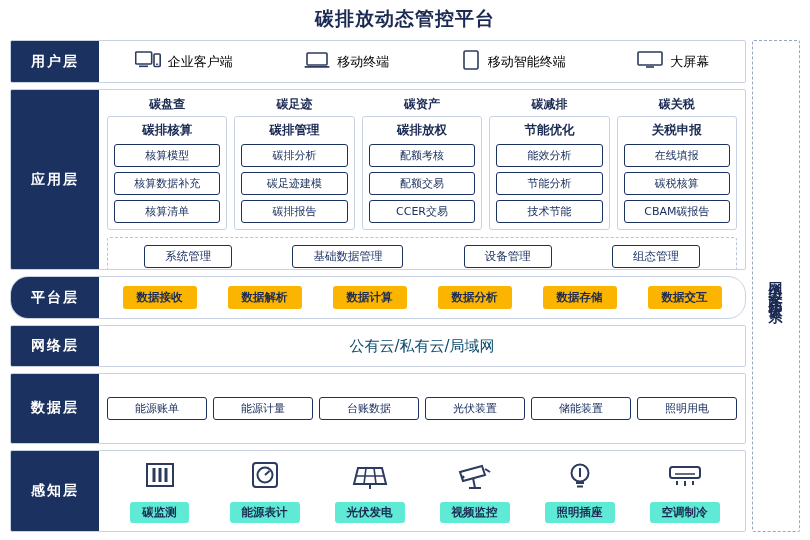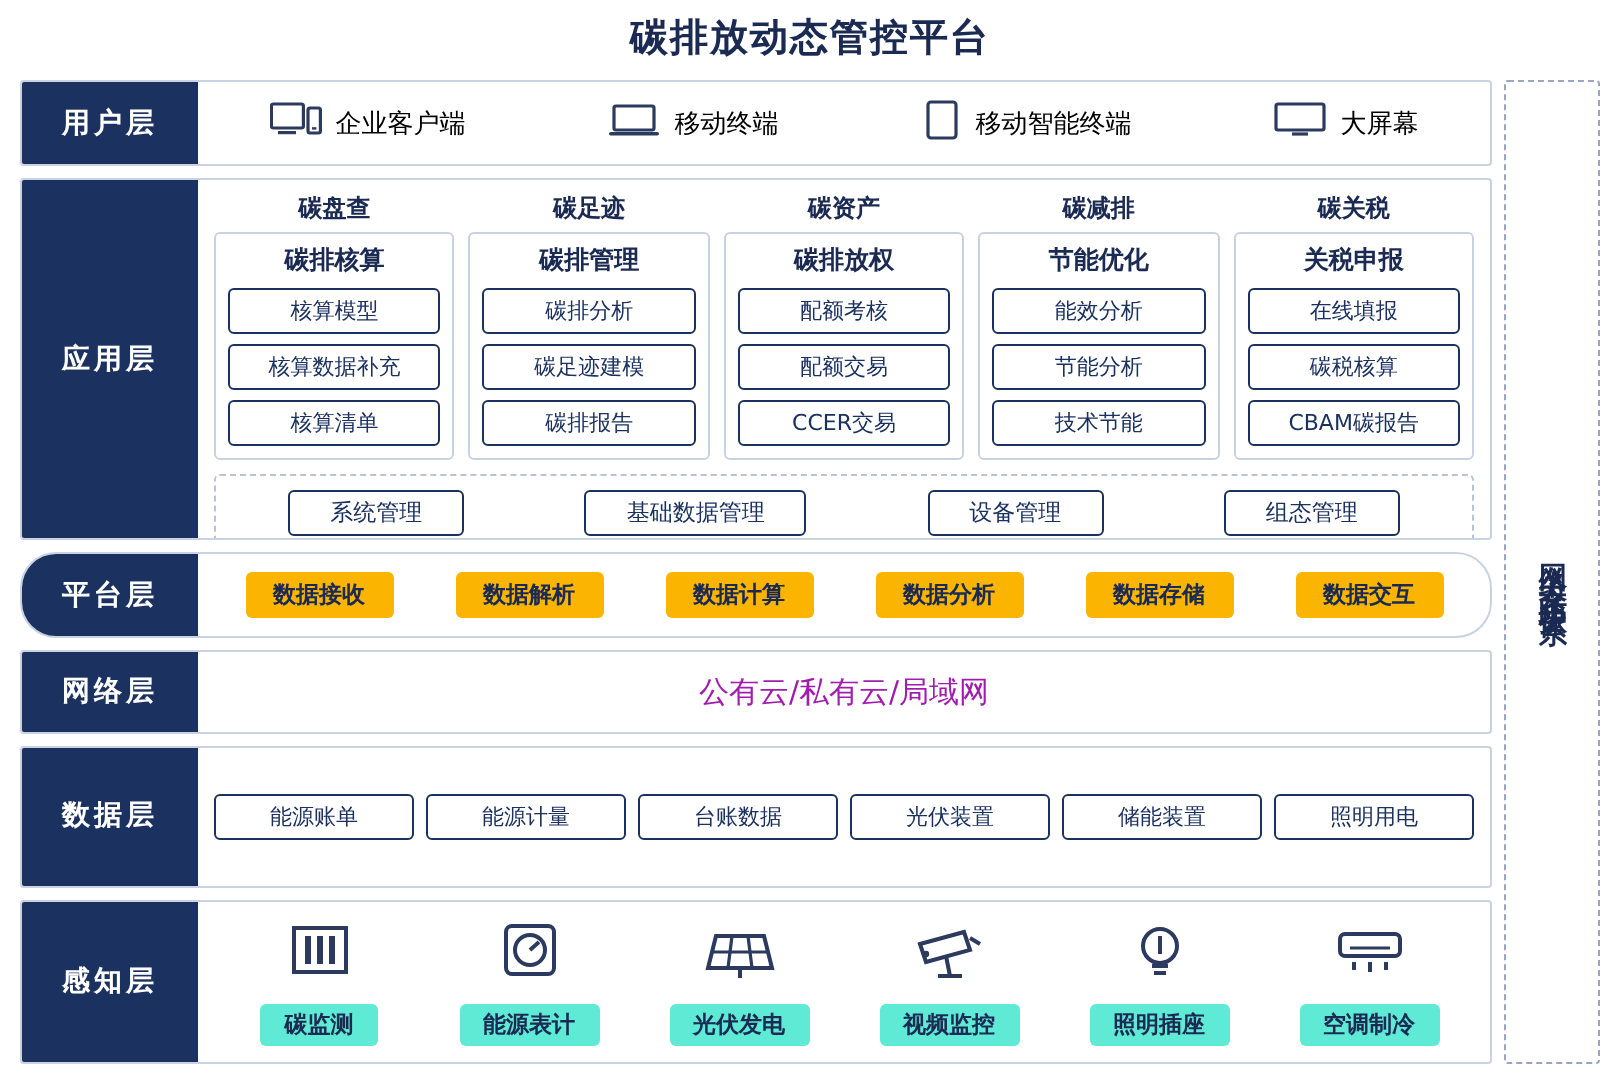--- a/index.html
+++ b/index.html
@@ -97,21 +97,21 @@
   .row-plat{height:44px;border-radius:18px;}
   .plat-items{display:flex;width:100%;justify-content:space-around;align-items:center;padding:0 8px;box-sizing:border-box;}
   .yellow{
     background:#fbb500;color:#1b2a52;font-size:11.5px;
     border-radius:3px;padding:4px 14px;white-space:nowrap;
     font-weight:bold;
   }
 
   
   .row-net{height:42px;}
-  .net-text{width:100%;text-align:center;font-size:15px;color:#a21caf;}
+  .net-text{width:100%;text-align:center;font-size:15px;color:#0c4a6e;}
 
   
   .row-data{height:74px;}
   .data-grid{width:100%;display:flex;flex-direction:column;gap:6px;padding:6px 8px;box-sizing:border-box;}
   .data-line{display:flex;justify-content:space-around;gap:6px;}
   .dchip{
     border:1px solid #1b3160;color:#1b3160;font-size:11px;border-radius:3px;
     padding:3px 0;background:#fff;white-space:nowrap;text-align:center;
     flex:1;
   }

